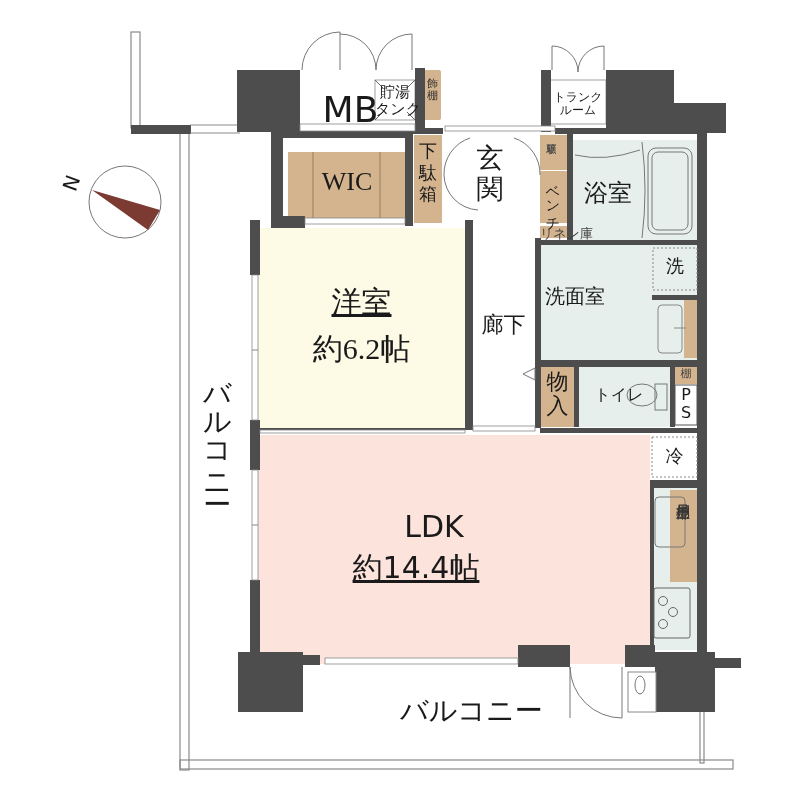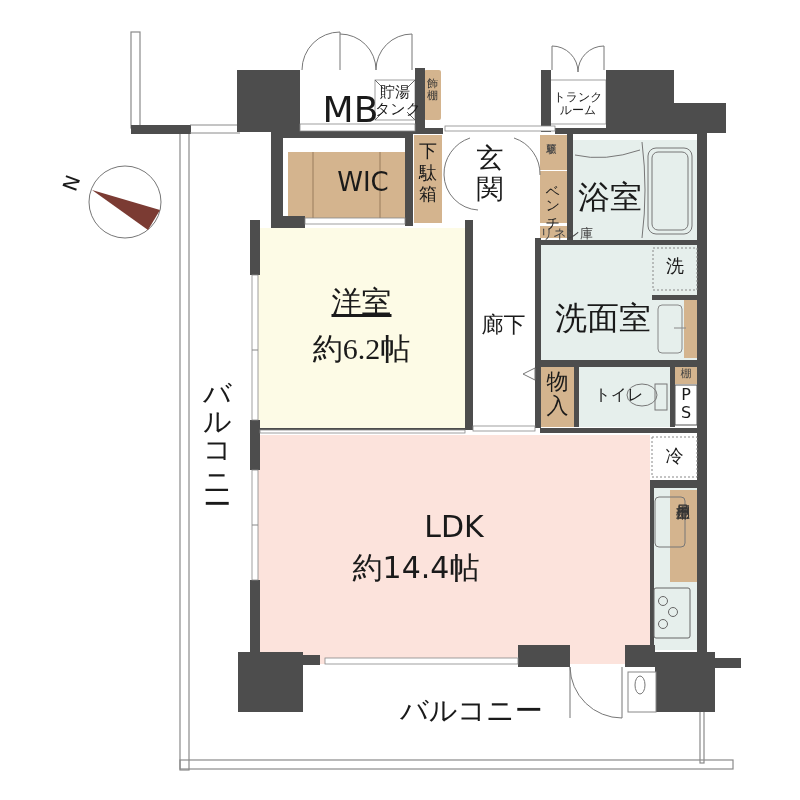--- a/index.html
+++ b/index.html
@@ -158,43 +158,43 @@
 <div class="lbl" style="left:64px;top:172px;font-size:20px;transform:rotate(-70deg);">N</div>
 
 <div class="lbl" style="left:318px;top:90px;font-size:36px;width:65px;">MB</div>
 <div class="lbl" style="left:375px;top:84px;font-size:15px;width:40px;white-space:pre;">貯湯
 タンク</div>
 <div class="lbl" style="left:424px;top:78px;font-size:11px;width:17px;white-space:pre;color:#333;">飾
 棚</div>
 <div class="lbl" style="left:550px;top:83px;font-size:12px;width:56px;white-space:pre;margin-top:8px;">トランク
 ルーム</div>
 
-<div class="lbl" style="left:330px;top:168px;font-size:26px;width:66px;">WIC</div>
+<div class="lbl" style="left:314px;top:168px;font-size:26px;width:66px;font-family:Liberation Serif, serif;">WIC</div>
 <div class="lbl" style="left:414px;top:140px;font-size:18px;width:28px;white-space:pre;line-height:1.2;">下
 駄
 箱</div>
 <div class="lbl" style="left:470px;top:142px;font-size:27px;width:40px;white-space:pre;line-height:1.15;">玄
 関</div>
 <div class="lbl vert" style="left:546px;top:136px;font-size:10px;color:#444;">下駄箱</div>
 <div class="lbl vert" style="left:545px;top:175px;font-size:14px;">ベンチ</div>
 <div class="lbl" style="left:540px;top:227px;font-size:13px;width:27px;color:#444;">リネン庫</div>
 
-<div class="lbl" style="left:578px;top:180px;font-size:32px;width:60px;">浴室</div>
+<div class="lbl" style="left:578px;top:180px;font-size:24px;width:60px;">浴室</div>
 <div class="lbl" style="left:258px;top:285px;font-size:30px;width:207px;text-decoration:underline;">洋室</div>
 <div class="lbl" style="left:258px;top:332px;font-size:30px;width:207px;font-family:Liberation Serif, serif;">約6.2帖</div>
 <div class="lbl" style="left:472px;top:313px;font-size:22px;width:63px;text-align:center;">廊下</div>
-<div class="lbl" style="left:548px;top:285px;font-size:32px;width:110px;margin-top:16px;">洗面室</div>
+<div class="lbl" style="left:520px;top:285px;font-size:20px;width:110px;">洗面室</div>
 <div class="lbl" style="left:653px;top:256px;font-size:18px;width:44px;">洗</div>
 <div class="lbl" style="left:541px;top:370px;font-size:22px;width:33px;white-space:pre;line-height:1.1;">物
 入</div>
 <div class="lbl" style="left:594px;top:386px;font-size:16px;width:50px;">トイレ</div>
 <div class="lbl" style="left:674px;top:368px;font-size:11px;width:24px;color:#444;">棚</div>
 <div class="lbl" style="left:675px;top:386px;font-size:16px;width:22px;white-space:pre;line-height:1.15;">P
 S</div>
 
 <div class="lbl" style="left:652px;top:446px;font-size:18px;width:45px;">冷</div>
 <div class="lbl vert" style="left:675px;top:494px;font-size:14px;color:#333;">上部吊戸棚</div>
 
-<div class="lbl" style="left:260px;top:510px;font-size:30px;width:316px;padding-left:36px;">LDK</div>
-<div class="lbl" style="left:258px;top:551px;font-size:30px;width:316px;">約14.4帖</div>
+<div class="lbl" style="left:276px;top:510px;font-size:30px;width:316px;">LDK</div>
+<div class="lbl" style="left:258px;top:551px;font-size:30px;width:316px;text-decoration:underline;">約14.4帖</div>
 
 <div class="lbl vert" style="left:201px;top:362px;font-size:28px;">バルコニー</div>
 <div class="lbl" style="left:400px;top:696px;font-size:28px;">バルコニー</div>
 
 </body></html>

